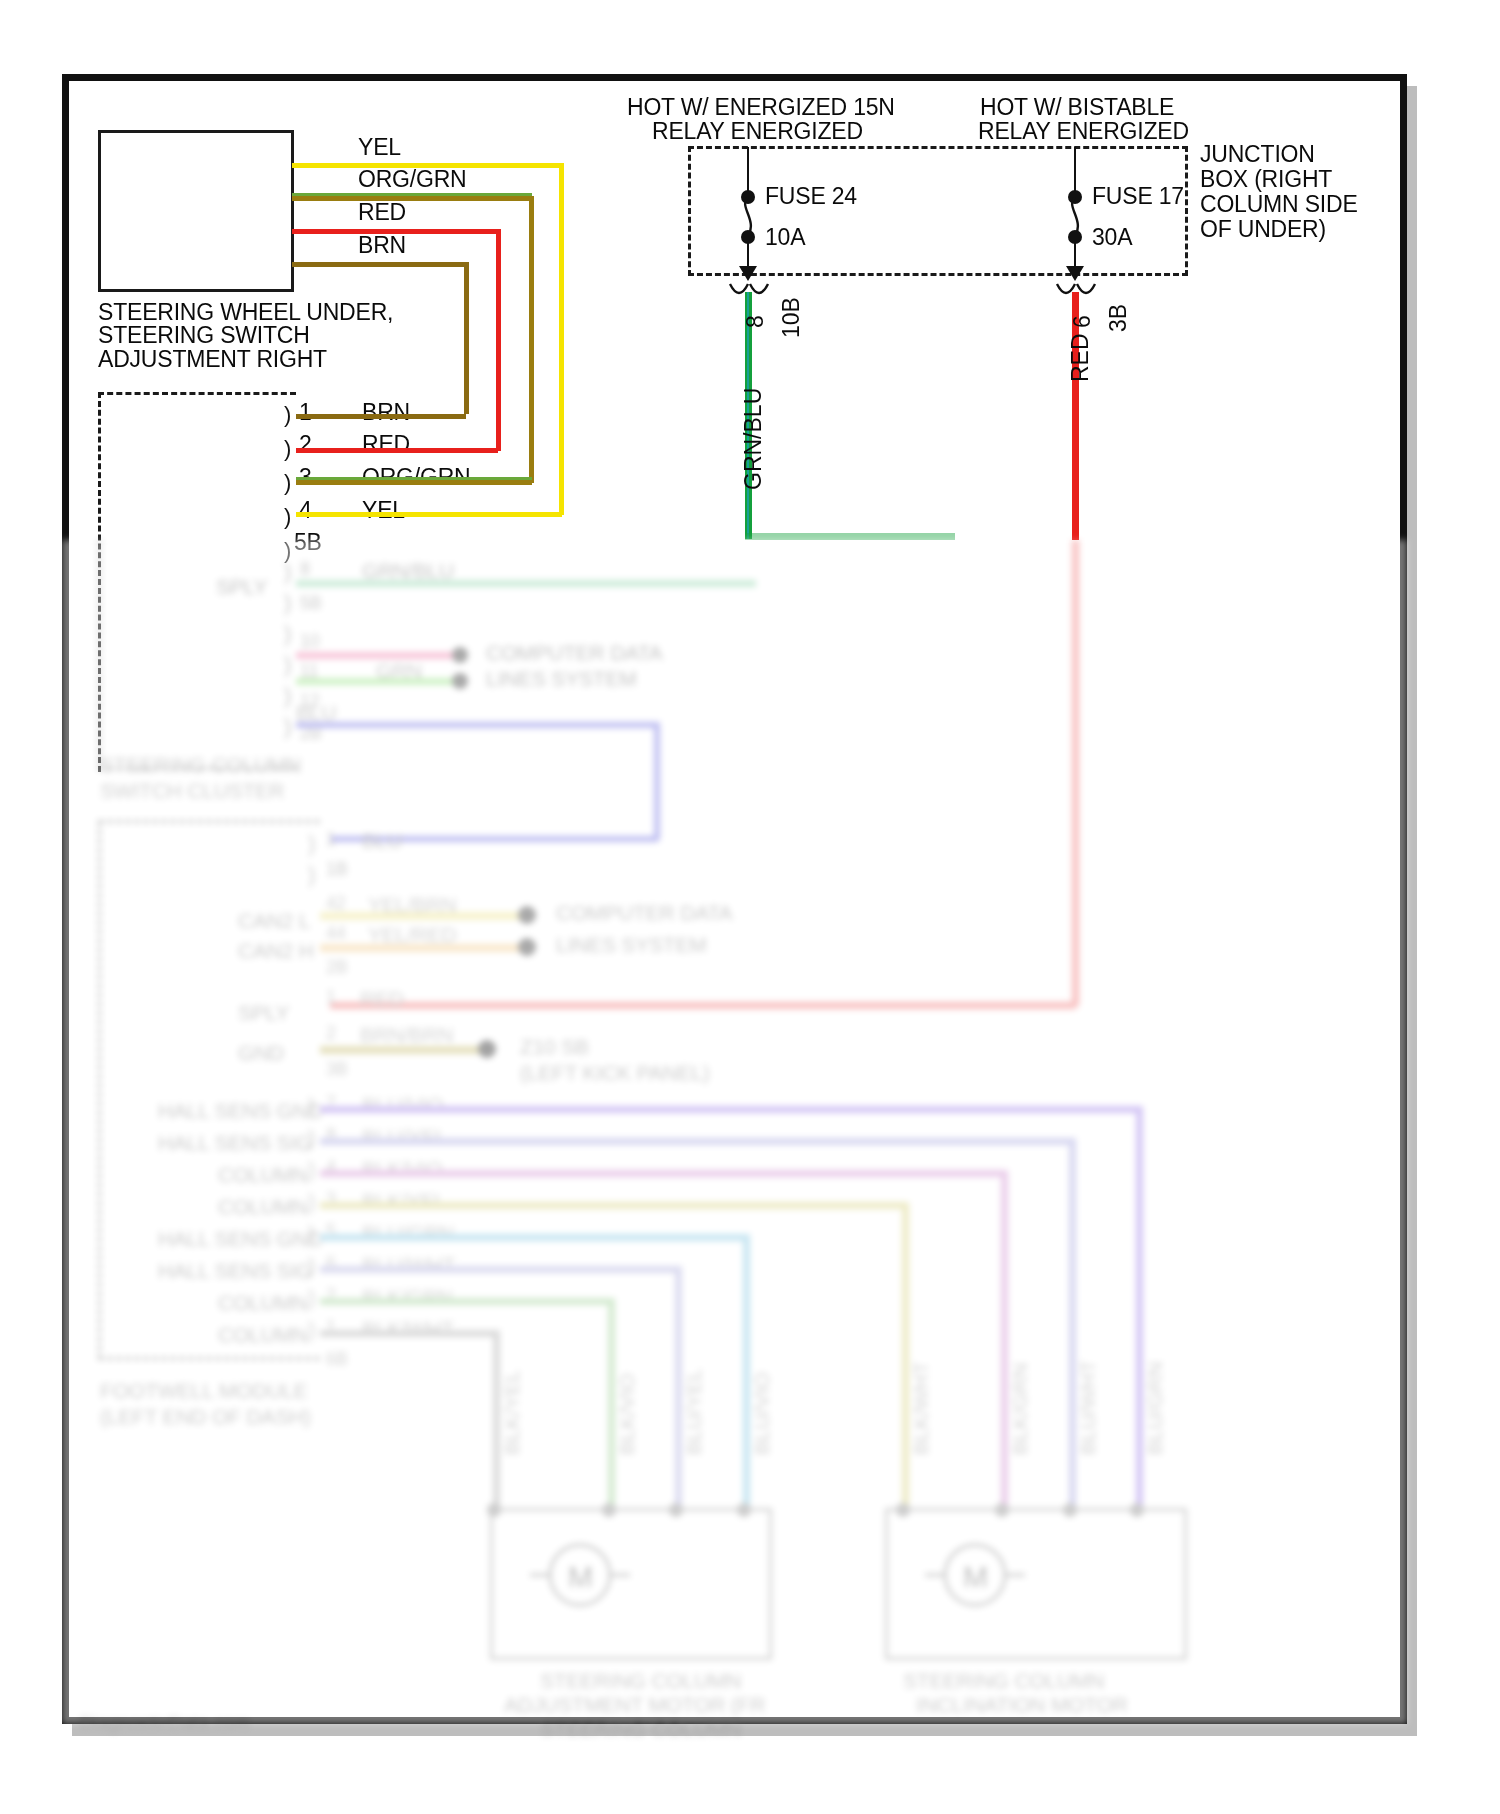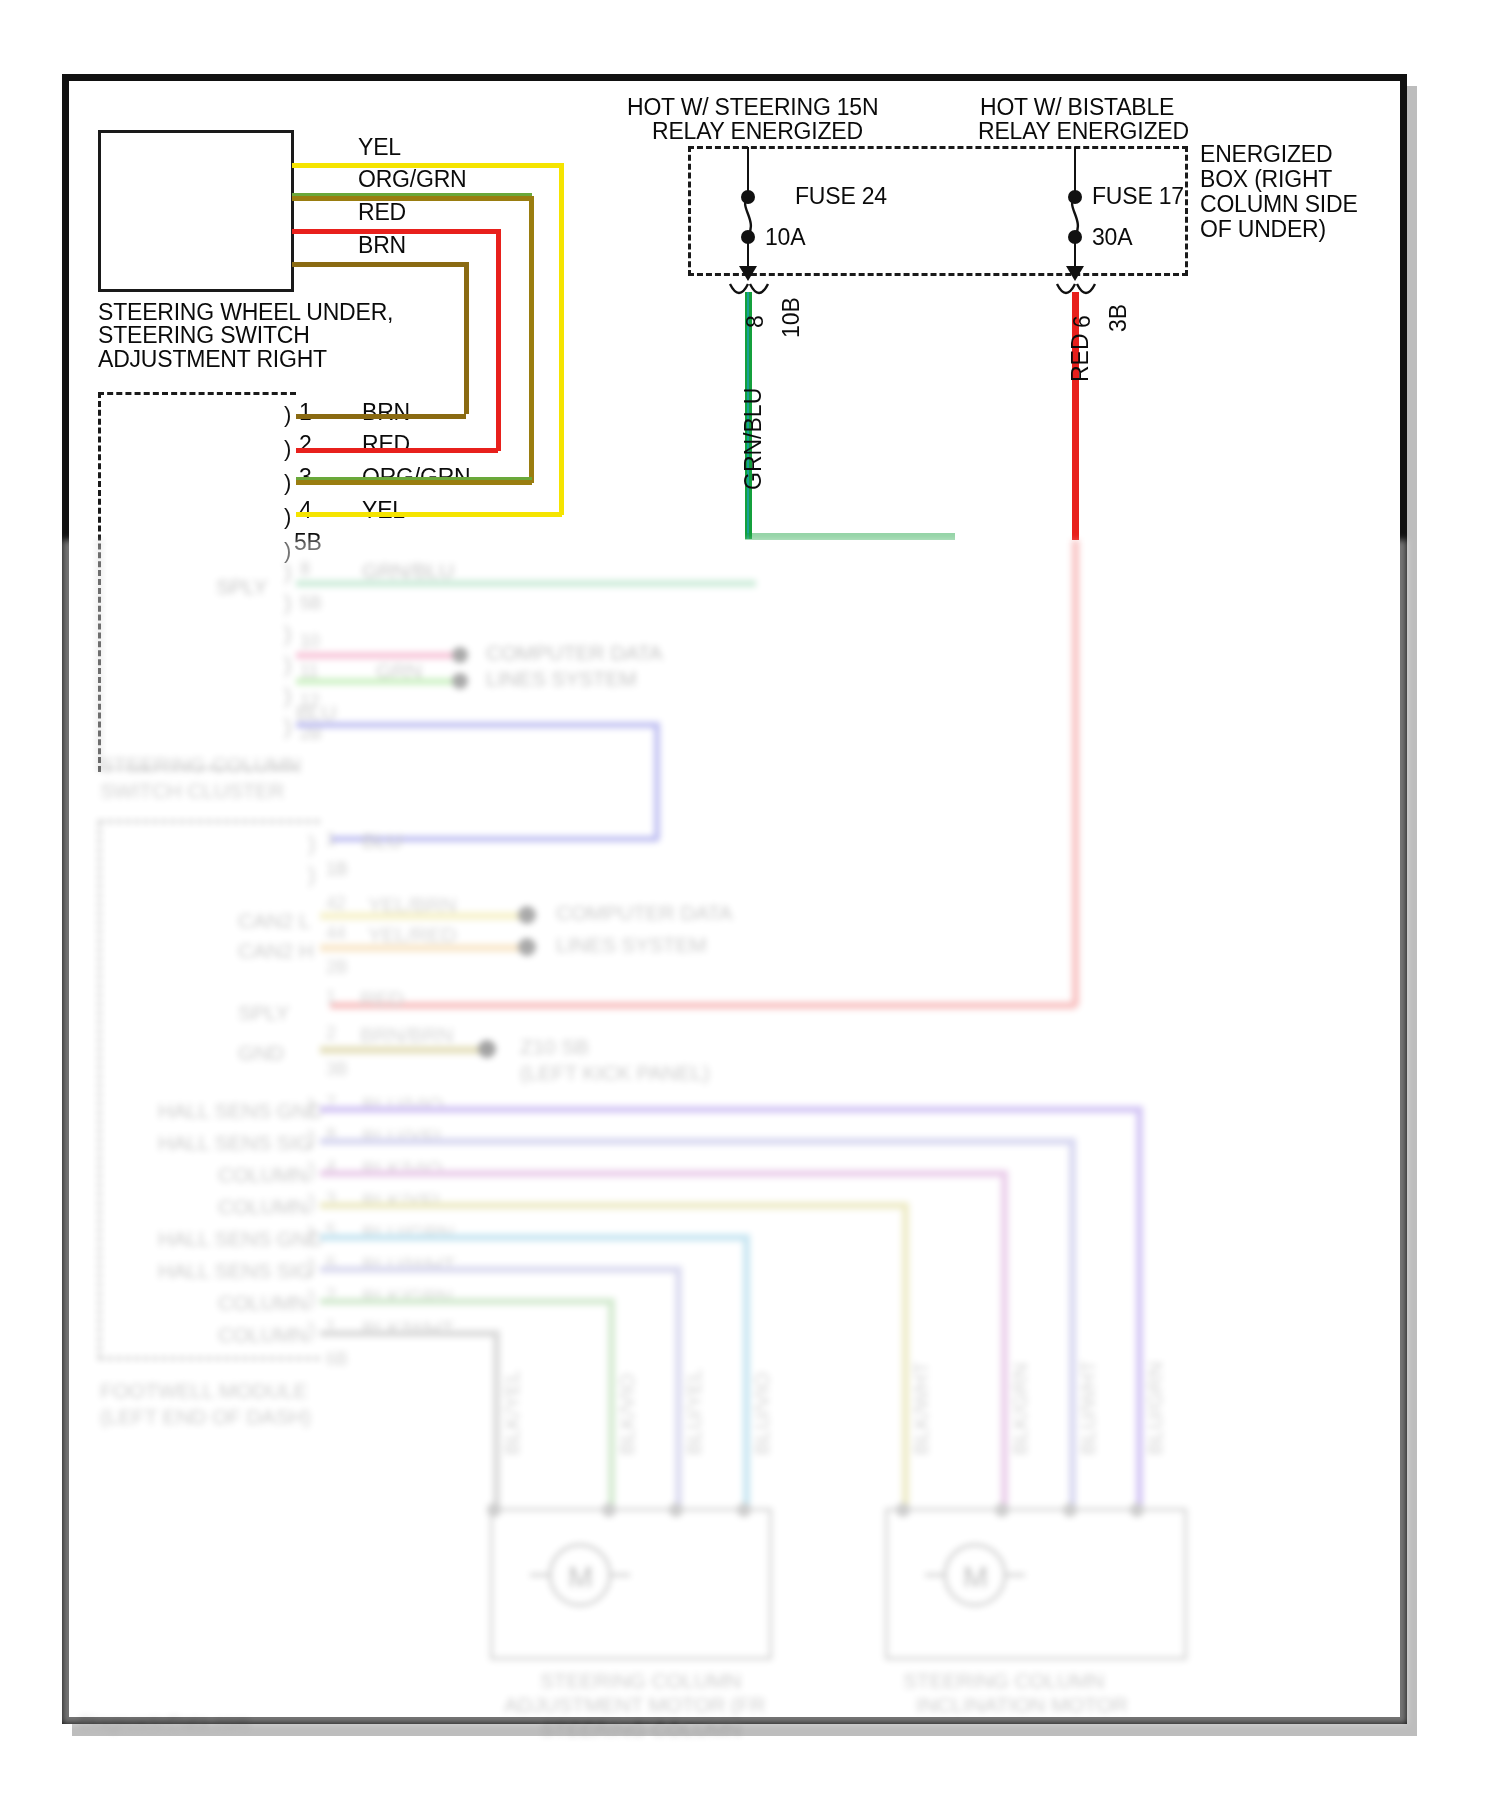--- a/index.html
+++ b/index.html
@@ -134,43 +134,43 @@
   <div class="txt" style="left:362px;top:430px;">RED</div>
   <div class="txt" style="left:362px;top:463px;">ORG/GRN</div>
   <div class="txt" style="left:362px;top:496px;">YEL</div>
 
   <div class="w wh" style="left:296px;top:414px;width:170px;background:#8a6a12;"></div>
   <div class="w wh" style="left:296px;top:448px;width:202px;background:#e8201c;"></div>
   <div class="w wh" style="left:296px;top:480px;width:236px;background:#9a7d10;"></div>
   <div class="w wh" style="left:296px;top:477px;height:3px;width:236px;background:#6aa83a;"></div>
   <div class="w wh" style="left:296px;top:512px;width:266px;background:#f5e400;"></div>
 
-  <div class="txt" style="left:627px;top:93px;">HOT W/ STEERING 15N</div>
+  <div class="txt" style="left:627px;top:93px;">HOT W/ ENERGIZED 15N</div>
   <div class="txt" style="left:652px;top:117px;">RELAY ENERGIZED</div>
 
   <div class="txt" style="left:980px;top:93px;">HOT W/ BISTABLE</div>
   <div class="txt" style="left:978px;top:117px;">RELAY ENERGIZED</div>
 
   <div class="dashbox" style="left:688px;top:146px;width:500px;height:130px;"></div>
 
-  <div class="txt" style="left:1200px;top:140px;">ENERGIZED</div>
+  <div class="txt" style="left:1200px;top:140px;">JUNCTION</div>
   <div class="txt" style="left:1200px;top:165px;">BOX (RIGHT</div>
   <div class="txt" style="left:1200px;top:190px;">COLUMN SIDE</div>
   <div class="txt" style="left:1200px;top:215px;">OF UNDER)</div>
 
   <div class="w wv" style="left:747px;top:147px;width:2px;height:50px;background:#111;"></div>
   <div class="dot" style="left:741px;top:190px;width:14px;height:14px;"></div>
   <svg class="fusecurve" style="left:736px;top:197px;" width="26" height="40">
     <path d="M12 0 C 2 10, 22 22, 12 40" stroke="#111" stroke-width="2.4" fill="none"></path>
   </svg>
   <div class="dot" style="left:741px;top:230px;width:14px;height:14px;"></div>
   <div class="w wv" style="left:747px;top:240px;width:2px;height:36px;background:#111;"></div>
   <div class="arrowhead" style="left:739px;top:266px;"></div>
 
-  <div class="txt" style="left:765px;top:182px;margin-left:30px;">FUSE 24</div>
+  <div class="txt" style="left:765px;top:182px;">FUSE 24</div>
   <div class="txt" style="left:765px;top:223px;">10A</div>
 
   <svg class="plug" style="left:728px;top:282px;" width="42" height="16">
     <path d="M2 2 C 8 14, 14 14, 20 2 M22 2 C 28 14, 34 14, 40 2" stroke="#111" stroke-width="2.4" fill="none"></path>
   </svg>
 
   <div class="w wv" style="left:745px;top:292px;width:7px;background:#14a03c;height:247px;"></div>
   <div class="w wv" style="left:747px;top:292px;width:2px;background:#1aa0e0;height:247px;opacity:.55;"></div>
   <div class="w wh" style="left:745px;top:533px;width:210px;height:7px;background:#14a03c;opacity:.45;"></div>
 

